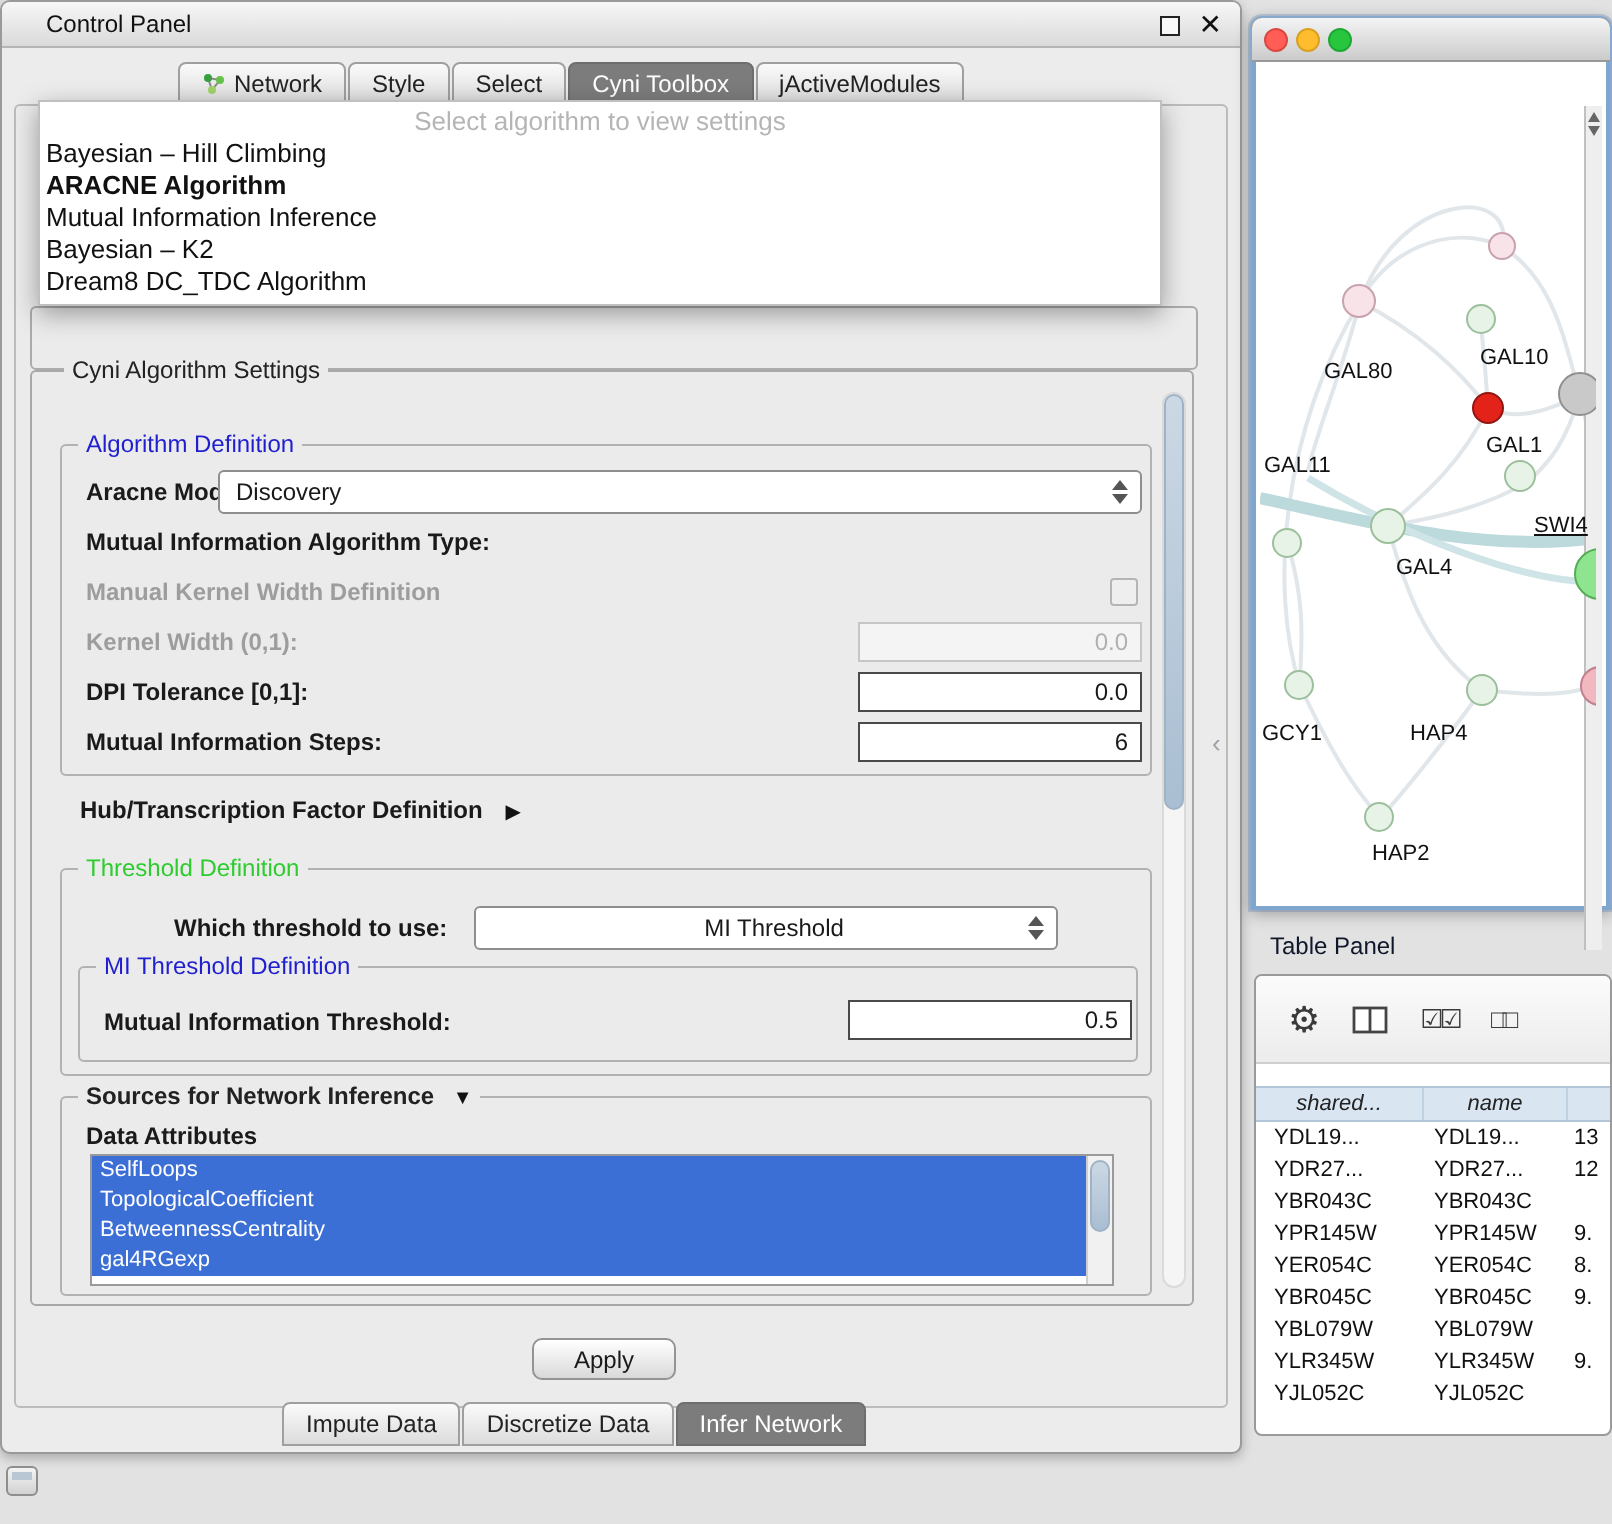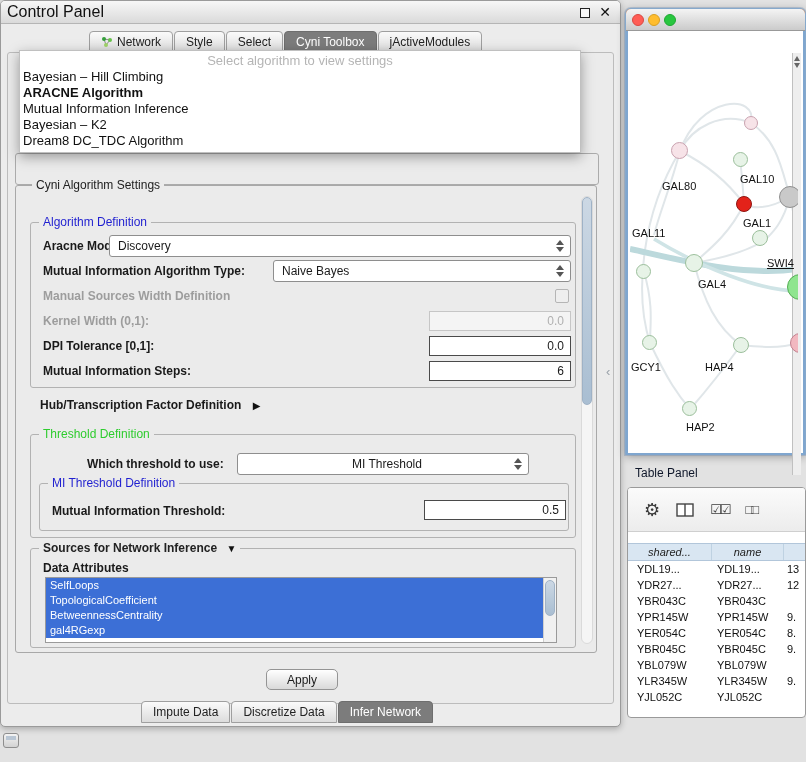--- a/index.html
+++ b/index.html
@@ -3,21 +3,21 @@
 <meta charset="utf-8">
 <style>
   html,body{margin:0;padding:0;}
   body{background:#e2e2e2;font-family:"Liberation Sans","DejaVu Sans",sans-serif;}
   .page{position:relative;width:806px;height:762px;overflow:hidden;background:#e2e2e2;font-size:12px;color:#1a1a1a;}
   .abs{position:absolute;}
 
   
   .cp{position:absolute;left:0;top:8;width:621px;height:727px;background:#ececec;border:1px solid #9a9a9a;border-radius:5px;box-shadow:0 2px 6px rgba(0,0,0,.25);box-sizing:border-box;}
   .cp-titlebar{position:absolute;left:0;top:0;right:0;height:22px;background:linear-gradient(#f7f7f7,#dadada);border-bottom:1px solid #b5b5b5;border-radius:4px 4px 0 0;}
-  .cp-title{position:absolute;left:6px;top:0;line-height:22px;font-size:16px;color:#111;}
+  .cp-title{position:absolute;left:22px;top:0;line-height:22px;font-size:12px;color:#111;}
   .float-btn{position:absolute;right:30px;top:7px;width:8px;height:8px;border:1px solid #222;background:#f7f7f7;}
   .close-btn{position:absolute;right:9px;top:3px;font-size:14px;font-weight:bold;color:#111;line-height:16px;cursor:default;}
 
   .cp-tabs{position:absolute;top:30px;left:88px;height:22px;display:flex;z-index:5;}
   .tab{height:22px;box-sizing:border-box;padding:0 11px;line-height:20px;font-size:12px;background:linear-gradient(#fafafa,#dcdcdc);border:1px solid #9f9f9f;border-radius:4px 4px 0 0;margin-right:1px;color:#222;display:flex;align-items:center;gap:4px;white-space:nowrap;}
   .tab.selected{background:var(--tab-selected-bg,#7c7c7c);color:#fff;border-color:#6e6e6e;}
 
   .cp-body{position:absolute;left:6px;top:51px;width:607px;height:652px;border:1px solid #bcbcbc;border-radius:3px;background:#ebebeb;box-sizing:border-box;}
 
   
@@ -161,29 +161,22 @@
         <span class="blabel" style="left:12px;top:16px;">Aracne Mode:</span>
         <div class="combo" style="left:78px;top:12px;width:462px;">
           <span>Discovery</span>
           <span class="arrows">
               <span class="arr-up"></span>
               <span class="arr-dn"></span>
             </span>
         </div>
 
         <span class="blabel" style="left:12px;top:41px;">Mutual Information Algorithm Type:</span>
-        <div class="combo" style="left:242px;top:37px;width:298px;">
-          <span>Naive Bayes</span>
-          <span class="arrows">
-              <span class="arr-up"></span>
-              <span class="arr-dn"></span>
-            </span>
-        </div>
-
-        <span class="blabel disabled" style="left:12px;top:66px;">Manual Sources Width Definition</span>
+
+        <span class="blabel disabled" style="left:12px;top:66px;">Manual Kernel Width Definition</span>
         <span class="chk" style="left:524px;top:66px;"></span>
 
         <span class="blabel disabled" style="left:12px;top:91px;">Kernel Width (0,1):</span>
         <div class="tfield disabled" style="left:398px;top:88px;width:142px;">
           <span>0.0</span>
         </div>
 
         <span class="blabel" style="left:12px;top:116px;">DPI Tolerance [0,1]:</span>
         <div class="tfield" style="left:398px;top:113px;width:142px;">
           <span>0.0</span>

